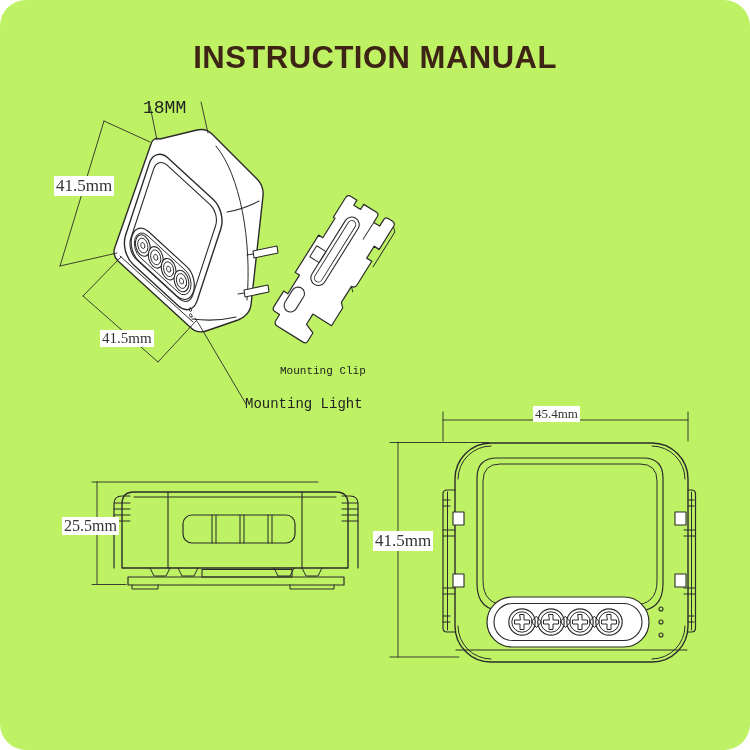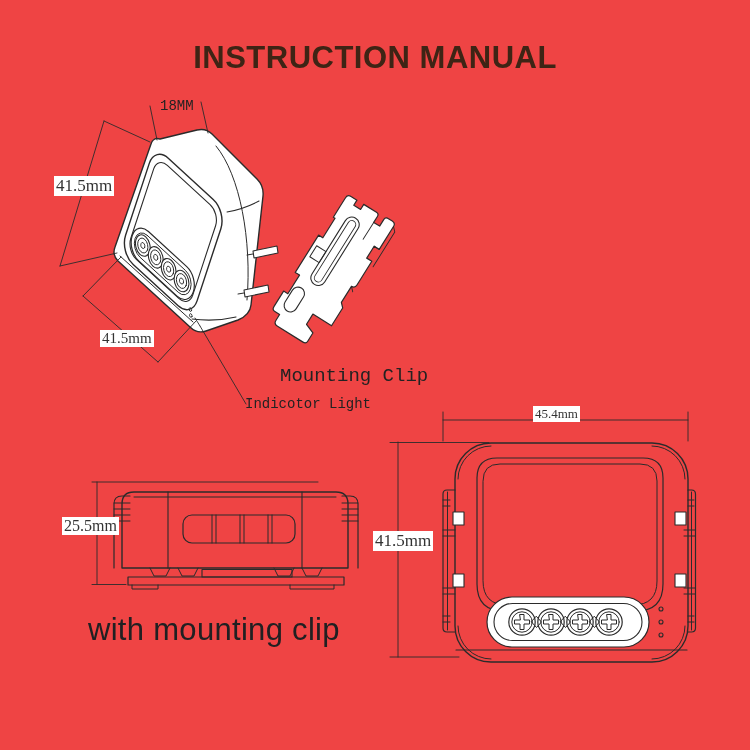--- a/index.html
+++ b/index.html
@@ -1,17 +1,17 @@
 <!DOCTYPE html>
 <html><head>
 <meta charset="utf-8">
 <style>
   html,body{margin:0;padding:0;background:#fff;}
-  .page{position:relative;width:750px;height:750px;background:#ef4444;overflow:hidden;
-        font-family:"Liberation Sans",sans-serif;}
+  .page{position:relative;width:750px;height:750px;background:#bef264;overflow:hidden;
+        font-family:"Liberation Sans",sans-serif;border-radius:26px;}
   .page-title{position:absolute;left:0;right:0;top:40px;text-align:center;
         font-size:31px;font-weight:bold;letter-spacing:.5px;color:#3e2415;}
   .lbl{position:absolute;white-space:nowrap;}
   .dim{font-family:Liberation Serif, serif;color:#333;background:#fff;padding:0 2px;}
   .cad{font-family:"Liberation Mono","DejaVu Sans Mono",monospace;color:#222;}
   .caption{font-size:31px;color:#202022;letter-spacing:.3px;font-family:"Liberation Sans",sans-serif;}
   svg{position:absolute;left:0;top:0;}
   .ln *{stroke:#2b2b2b;fill:none;stroke-linecap:round;stroke-linejoin:round;}
   .w14{stroke-width:1.4;} .w12{stroke-width:1.2;} .w11{stroke-width:1.1;}
   .w10{stroke-width:1;} .w09{stroke-width:.9;}
@@ -169,23 +169,22 @@
         <path class="w09" d="M688,412 L688,441"></path>
         <path class="w09" d="M443,420 L688,420"></path>
         <path class="w09" d="M398,442 L398,657"></path>
         <path class="w09" d="M390,442.5 L489,442.5"></path>
         <path class="w09" d="M390,657 L459,657"></path>
       </g>
 
     </g>
   </svg>
 
-  <div class="lbl cad" style="left:160px;top:98px;font-size:14px;">18MM</div>
+  <div class="lbl cad" style="left:143px;top:98px;font-size:18px;">18MM</div>
   <div class="lbl dim" style="left:54px;top:176px;font-size:17px;">41.5mm</div>
   <div class="lbl dim" style="left:100px;top:330px;font-size:15px;">41.5mm</div>
-  <div class="lbl cad" style="left:280px;top:365px;font-size:19px;">Mounting Clip</div>
-  <div class="lbl cad" style="left:245px;top:396px;font-size:14px;">Indicotor Light</div>
+  <div class="lbl cad" style="left:280px;top:365px;font-size:11px;">Mounting Clip</div>
+  <div class="lbl cad" style="left:245px;top:396px;font-size:14px;">Mounting Light</div>
   <div class="lbl dim" style="left:62px;top:517px;font-size:16px;">25.5mm</div>
-  <div class="lbl caption" style="left:88px;top:612px;">with mounting clip</div>
   <div class="lbl dim" style="left:533px;top:406px;font-size:13px;">45.4mm</div>
   <div class="lbl dim" style="left:373px;top:531px;font-size:17px;">41.5mm</div>
 
 </div>
 
 </body></html>

